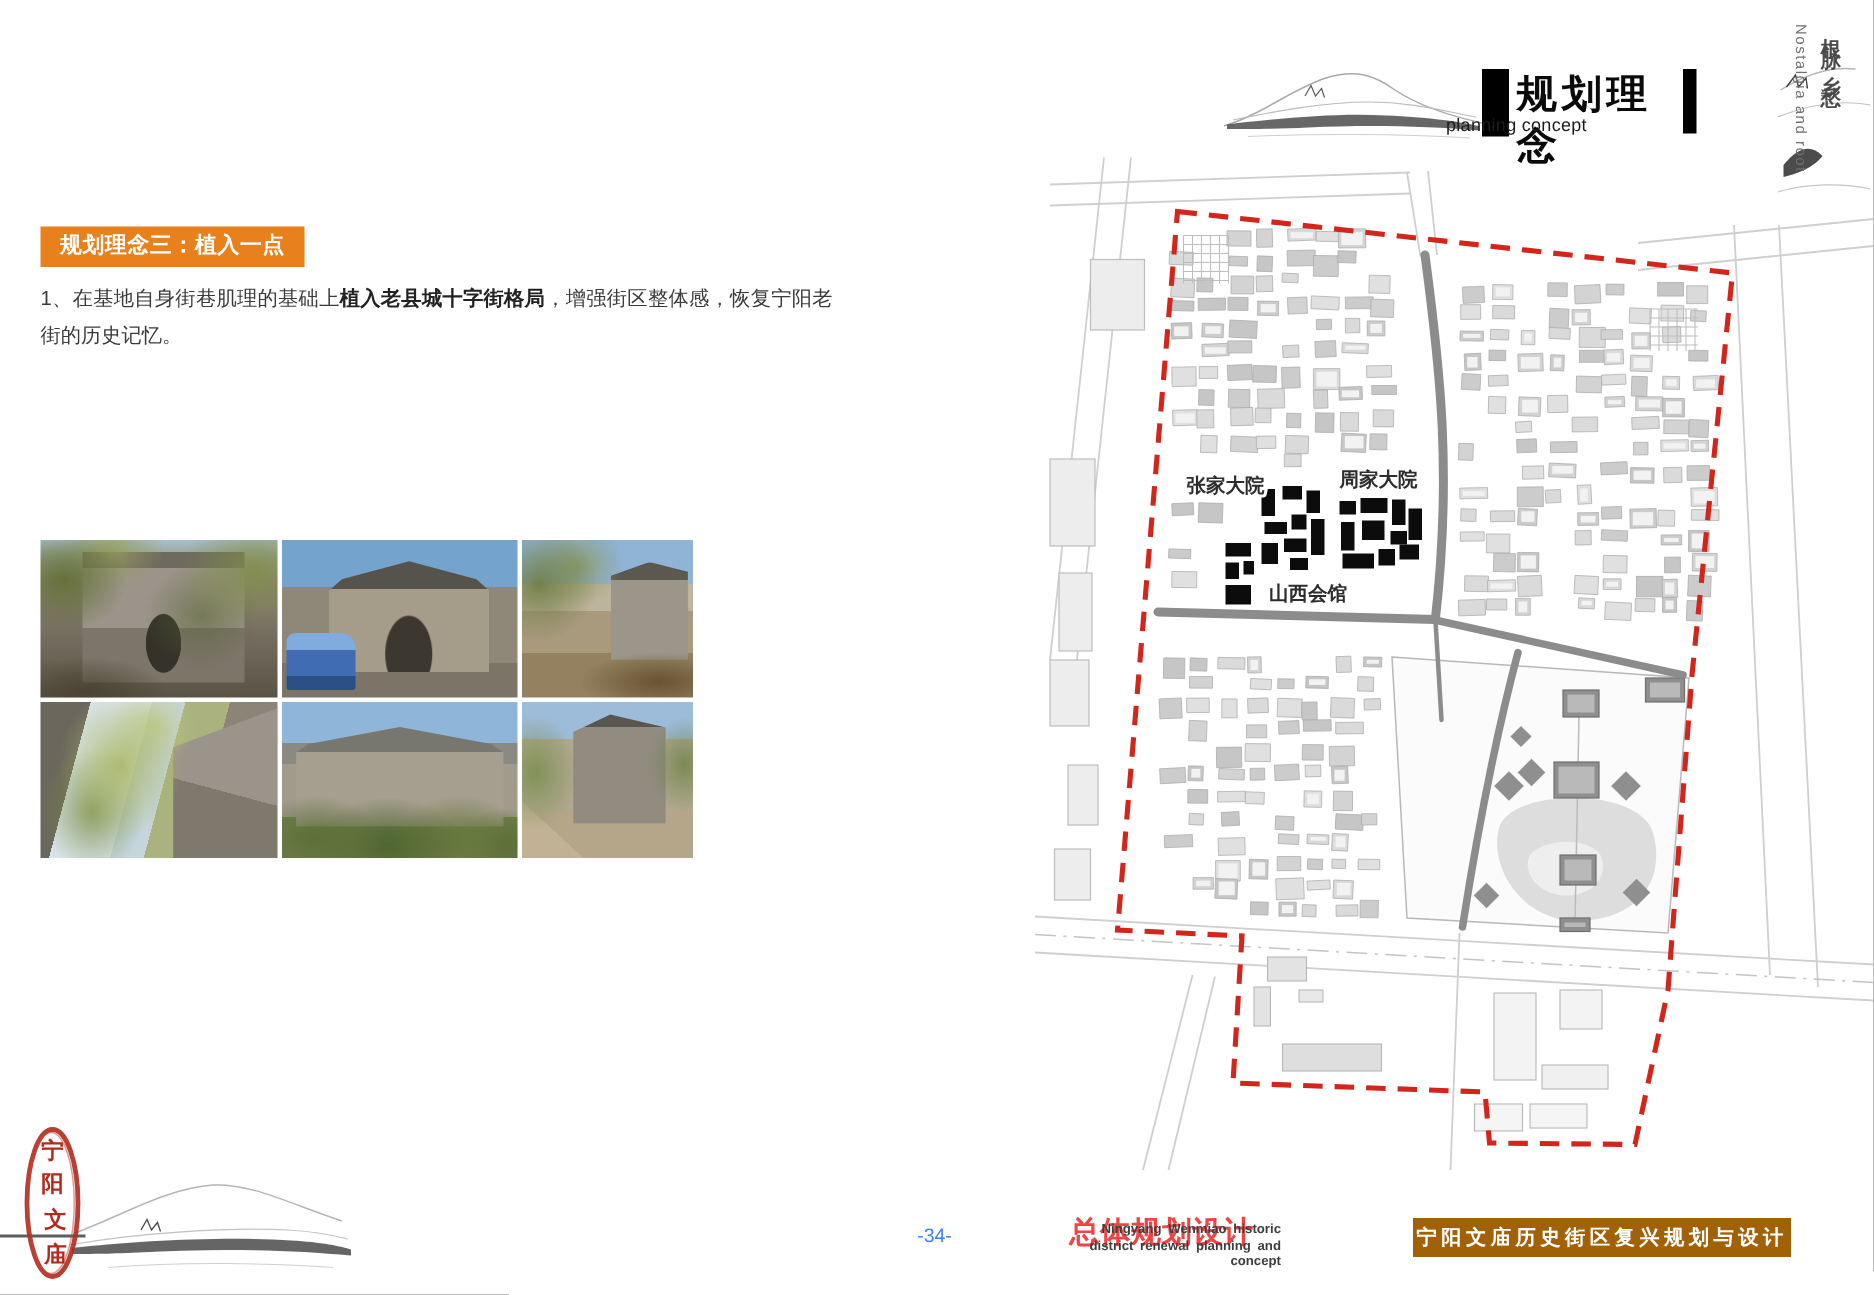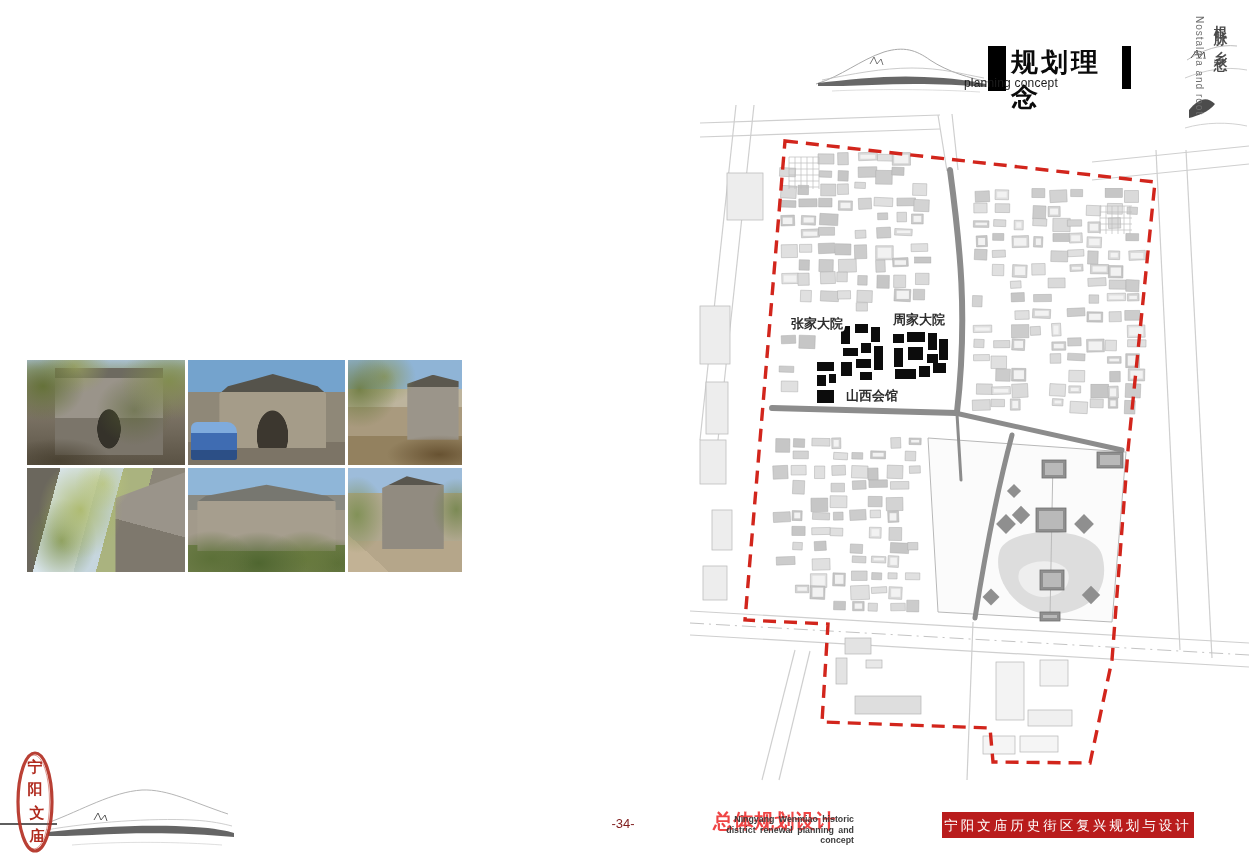--- a/index.html
+++ b/index.html
@@ -84,26 +84,26 @@
     clip-path:polygon(0 16%,40% 0,100% 12%,100% 100%,0 100%);}
   .ph6::after{inset:0;background:
     radial-gradient(40px 55px at 8% 45%,rgba(125,143,82,.9),transparent 70%),
     radial-gradient(35px 45px at 95% 40%,rgba(110,130,70,.8),transparent 70%),
     linear-gradient(to top right,#c2b295 0 18%,transparent 18%);}
 
   
   .map-wrap{position:absolute;left:680px;top:100px;width:569px;height:690px;}
 
   
-  .pageno{position:absolute;left:598px;top:816px;width:50px;text-align:center;font-size:13px;color:#7f1d1d;}
+  .pageno{position:absolute;left:598px;top:816px;width:50px;text-align:center;font-size:13px;color:#3b82f6;}
   .f-cn{position:absolute;left:713px;top:808px;font-size:20px;font-weight:bold;color:#ef4444;letter-spacing:.5px;}
   .f-en{position:absolute;left:710px;top:814px;width:144px;text-align:right;font-size:8.8px;
         line-height:10.5px;color:#3e3e3e;word-spacing:2px;font-weight:bold;}
-  .f-banner{position:absolute;left:942px;top:812px;width:252px;height:26px;background:#b91c1c;
-            color:#fff;font-family:"DejaVu Serif","Liberation Serif",serif;font-size:13.5px;font-weight:400;
+  .f-banner{position:absolute;left:942px;top:812px;width:252px;height:26px;background:#a16207;
+            color:#fff;font-family:"DejaVu Serif","Liberation Serif",serif;font-size:13.5px;font-weight:700;
             letter-spacing:3px;text-align:center;line-height:26px;}
   .base-line{position:absolute;left:0;top:823px;width:57px;height:2px;background:#5e5e5e;}
   .seal-svg{position:absolute;left:13px;top:750px;}
 </style>
 </head>
 <body>
 
 <div class="page">
 
   <svg class="sketch" style="left:812px;top:34px;" width="180" height="62" viewBox="0 0 180 62">
@@ -122,20 +122,22 @@
   <svg class="sketch" style="left:1185px;top:0;" width="64" height="140" viewBox="0 0 64 140">
     <path d="M2,60 C18,50 34,44 52,46" stroke="#b5b5b5" fill="none" stroke-width=".9"></path>
     <path d="M0,78 C20,70 40,66 62,70" stroke="#c2c2c2" fill="none" stroke-width=".8"></path>
     <path d="M4,110 C14,98 22,96 30,104 C24,112 12,116 4,118 Z" fill="#333" opacity=".88"></path>
     <path d="M0,128 C20,122 44,122 62,126" stroke="#c6c6c6" fill="none" stroke-width=".8"></path>
     <path d="M6,58 l6,-8 l2,8 l5,-6 l1,7" stroke="#3c3c3c" fill="none" stroke-width=".9"></path>
   </svg>
   <div class="v-cn">根脉·乡愁</div>
   <div class="v-en">Nostalgia and root</div>
 
+  <div class="tag">规划理念三：植入一点</div>
+  <p class="para para1"><span>1、在基地自身街巷肌理的基础上</span><b>植入老县城十字街格局</b><span>，增强街区整体感，恢复宁阳老街的历史记忆。</span></p>
 
   <div class="photo ph1"></div>
   <div class="photo ph2"></div>
   <div class="photo ph3"></div>
   <div class="photo ph4"></div>
   <div class="photo ph5"></div>
   <div class="photo ph6"></div>
 
   <div class="map-wrap">
     <svg id="site-map" width="569" height="690" viewBox="680 90 569 690">

